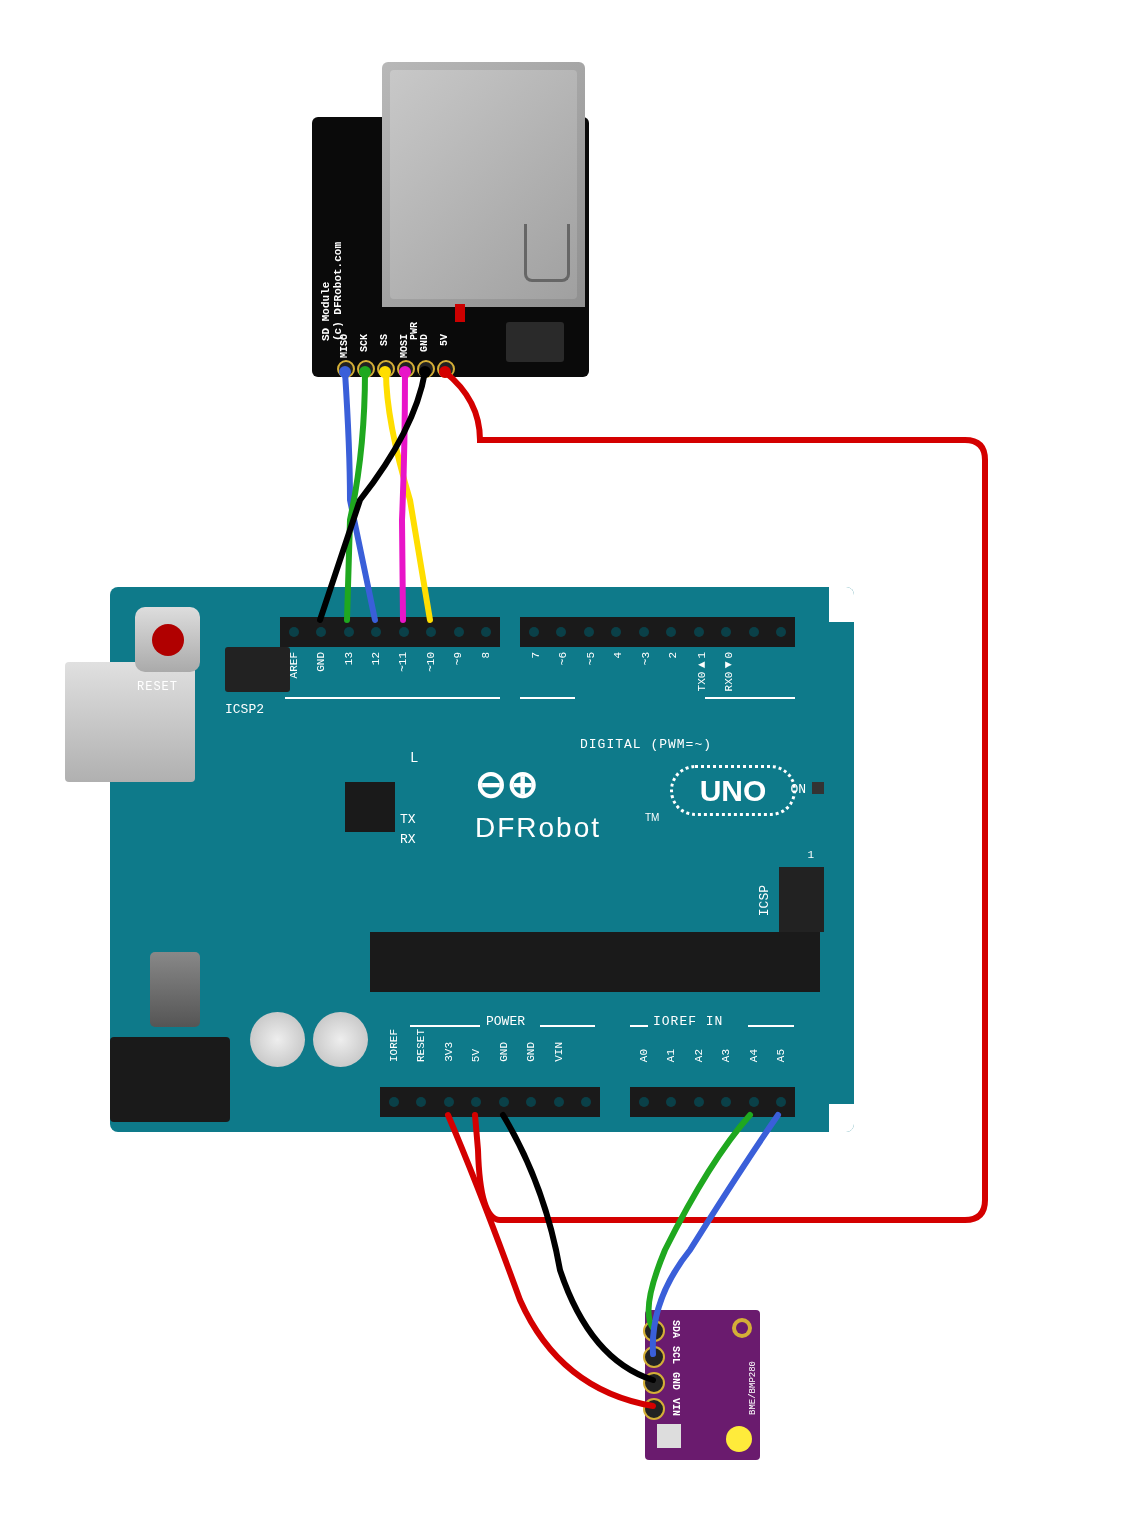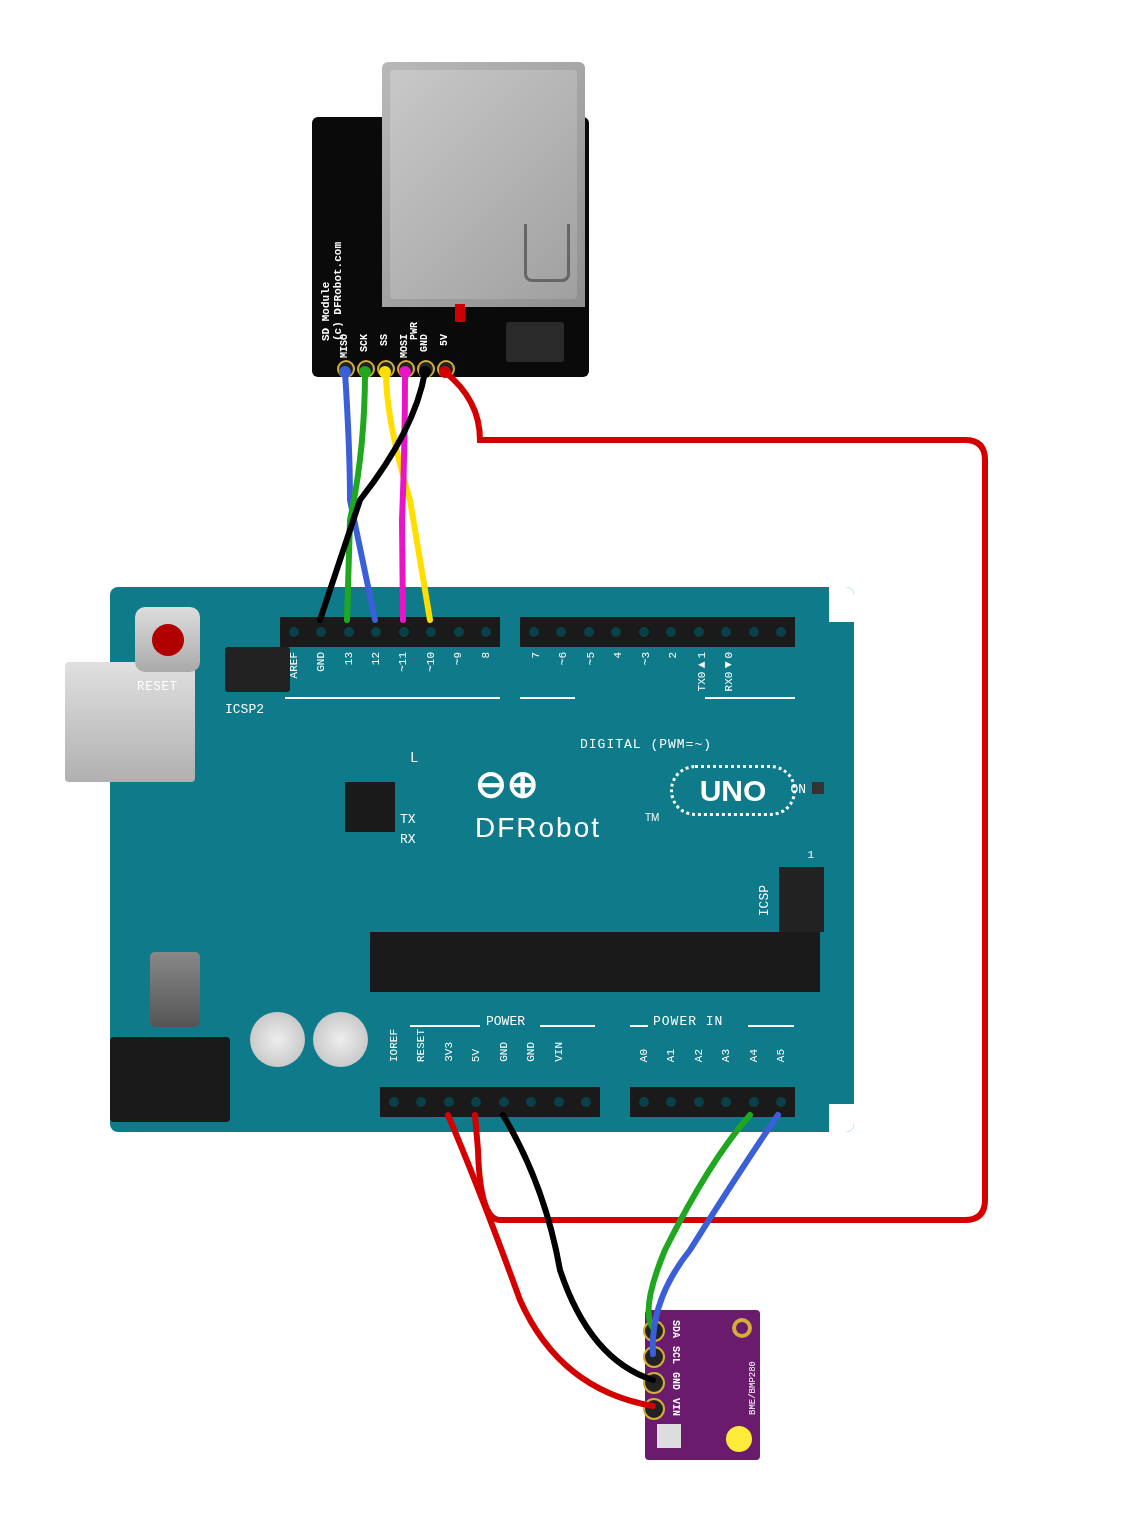--- a/index.html
+++ b/index.html
@@ -192,21 +192,21 @@
       <div class="group-line" style="left:175px;top:110px;width:215px"></div>
       <div class="group-line" style="left:410px;top:110px;width:55px"></div>
       <div class="group-line" style="left:595px;top:110px;width:90px"></div>
       <div class="group-line" style="left:300px;bottom:105px;width:70px"></div>
       <div class="group-line" style="left:430px;bottom:105px;width:55px"></div>
       <div class="group-line" style="left:520px;bottom:105px;width:18px"></div>
       <div class="group-line" style="left:638px;bottom:105px;width:46px"></div>
 
       <div class="digital-label">DIGITAL (PWM=~)</div>
       <div class="power-label">POWER</div>
-      <div class="analog-label">POWER IN</div>
+      <div class="analog-label">IOREF IN</div>
 
       <div class="l-label">L</div>
       <div class="tx-label">TX</div>
       <div class="rx-label">RX</div>
       <div class="chip-small"></div>
       <div class="main-chip"></div>
       <div class="icsp-header"></div>
       <div class="icsp-label">ICSP</div>
       <div class="icsp-one">1</div>
 

